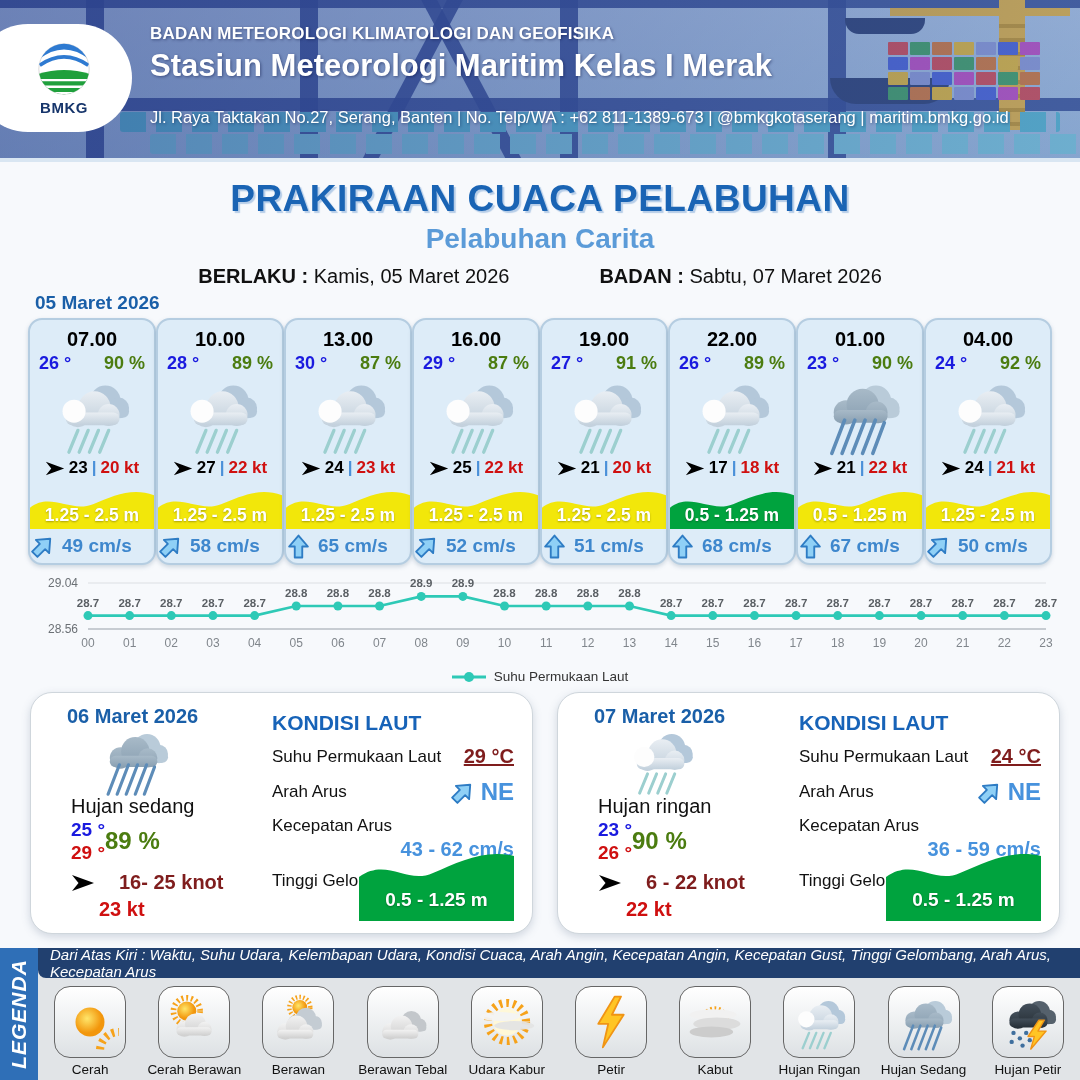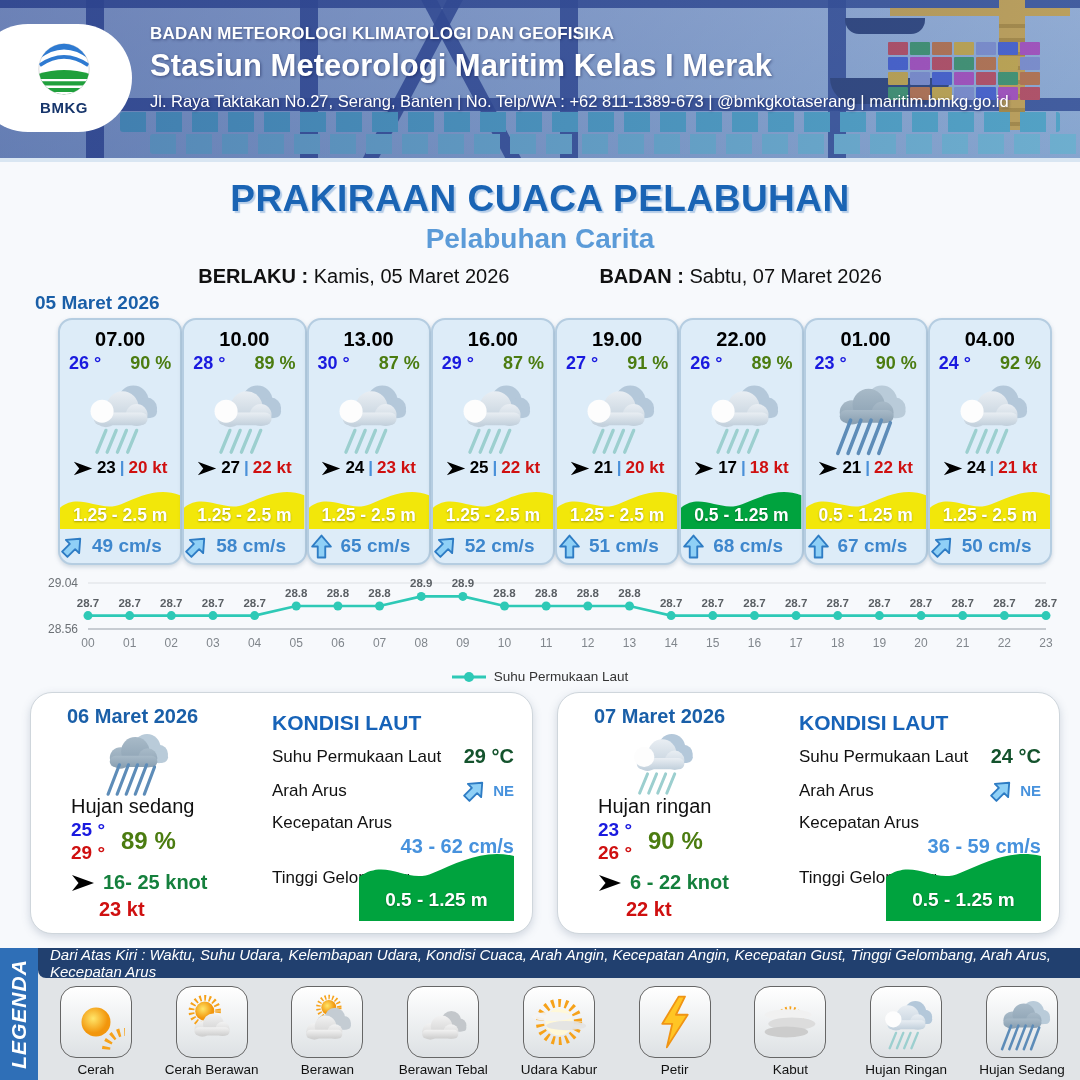--- a/index.html
+++ b/index.html
@@ -20,31 +20,31 @@
   .s1{left:845px;top:18px;width:80px;height:16px;}
   .s2{left:830px;top:78px;width:120px;height:26px;border-radius:0 0 40px 40px;}
   .hdr-containers{position:absolute;right:40px;top:42px;display:grid;grid-template-columns:repeat(7,20px);grid-auto-rows:13px;gap:2px;}
   .hdr-containers div{border-radius:1px;}
   .hdr-overlay{position:absolute;inset:0;background:linear-gradient(100deg,rgba(44,58,138,.50),rgba(84,104,176,.30));}
   .hdr-logo{position:absolute;left:-26px;top:24px;width:158px;height:108px;background:#fff;border-radius:54px;display:flex;flex-direction:column;align-items:center;justify-content:center;padding-left:22px;box-sizing:border-box;z-index:3;}
   .hdr-logo .bmkg-label{font-size:15px;font-weight:bold;color:#16356b;letter-spacing:.5px;margin-top:2px;}
   .hdr-text{position:absolute;left:150px;top:24px;z-index:3;color:#fff;text-shadow:1px 1px 3px rgba(0,10,60,.45);}
   .hdr-agency{font-size:17px;font-weight:bold;letter-spacing:.2px;}
   .hdr-station{font-size:31px;font-weight:bold;margin-top:4px;}
-  .hdr-contact{font-size:16.5px;margin-top:8px;}
+  .hdr-contact{font-size:16.5px;margin-top:24px;}
 
   
   .title-main{margin-top:16px;text-align:center;font-size:37px;font-weight:bold;color:#1a64b4;letter-spacing:.5px;text-shadow:2px 2px 1px rgba(130,170,215,.55);}
   .title-sub{text-align:center;font-size:28px;font-weight:bold;color:#5b9bd8;margin-top:3px;}
   .valid-row{display:flex;justify-content:center;gap:90px;margin-top:10px;font-size:20px;color:#111;}
   .valid-row b{font-weight:bold;}
   .day-label{margin:4px 0 0 35px;font-size:19px;font-weight:bold;color:#1a5fa8;}
 
   
-  .hourly{display:grid;grid-template-columns:repeat(8,1fr);gap:0;padding:4px 28px 0 28px;height:247px;margin-left:30px;}
+  .hourly{display:grid;grid-template-columns:repeat(8,1fr);gap:0;padding:4px 28px 0 28px;height:247px;}
   .hcard{background:#ddecf8;border:2px solid #b5cde1;border-radius:14px;box-shadow:0 2px 4px rgba(80,110,140,.25);display:flex;flex-direction:column;overflow:hidden;position:relative;}
   .h-time{text-align:center;font-size:20px;font-weight:bold;color:#000;margin-top:8px;}
   .h-th{display:flex;justify-content:space-between;padding:2px 9px 0 9px;font-size:18px;font-weight:bold;}
   .h-temp{color:#1a1adf;}
   .h-hum{color:#4b7c10;}
   .h-icon{height:84px;display:flex;align-items:center;justify-content:center;}
   .h-icon svg{width:82px;height:82px;}
   .h-wind{display:flex;align-items:center;justify-content:center;gap:4px;font-size:17px;font-weight:bold;height:28px;}
   .h-wind .warrow{width:20px;height:15px;}
   .h-sep{color:#4a90d9;}
@@ -59,33 +59,33 @@
   .chart-wrap{margin-top:4px;}
   .chart-legend{display:flex;align-items:center;justify-content:center;gap:8px;font-size:13.5px;color:#333;margin-top:0px;}
 
   
   .daily{display:grid;grid-template-columns:1fr 1fr;gap:24px;margin:8px 20px 0 30px;}
   .dcard{background:#fff;border:1.5px solid #cfd6dc;border-radius:22px;box-shadow:0 3px 8px rgba(90,110,140,.25);height:242px;display:flex;padding:12px 18px;box-sizing:border-box;position:relative;}
   .d-left{width:205px;display:flex;flex-direction:column;align-items:flex-start;}
   .d-date{font-size:20px;font-weight:bold;color:#1a5fa8;margin-left:18px;}
   .d-icon{width:92px;height:88px;margin-left:38px;margin-top:-4px;}
   .d-cond{font-size:20px;color:#111;margin-left:22px;margin-top:-2px;}
-  .d-temps{display:flex;align-items:center;gap:16px;margin-left:22px;}
+  .d-temps{display:flex;align-items:center;margin-left:22px;}
   .d-tcol{display:flex;flex-direction:column;font-size:19px;font-weight:bold;line-height:1.25;}
   .d-tmin{color:#1a1adf;}
   .d-tmax{color:#cf1010;}
   .d-hum{font-size:24px;font-weight:bold;color:#4b7c10;}
-  .d-wind{display:flex;align-items:center;gap:8px;font-size:20px;font-weight:bold;color:#15803d;margin:6px 0 0 22px;}
+  .d-wind{display:flex;align-items:center;gap:24px;font-size:20px;font-weight:bold;color:#7f1d1d;margin:6px 0 0 22px;}
   .d-wind .warrow{width:24px;height:18px;}
   .d-gust{font-size:20px;font-weight:bold;color:#cf1010;margin:4px 0 0 50px;}
   .d-right{flex:1;position:relative;padding-left:18px;}
   .d-sea-title{font-size:21px;font-weight:bold;color:#1763b8;margin-top:6px;}
   .d-row{display:flex;justify-content:space-between;align-items:center;margin-top:10px;font-size:17px;color:#111;}
-  .d-val{color:#14532d;font-weight:bold;font-size:20px;}
-  .d-dir{display:flex;align-items:center;gap:6px;color:#4792dd;font-weight:bold;font-size:15px;}
+  .d-val{color:#7f1d1d;font-weight:bold;font-size:20px;text-decoration:underline;}
+  .d-dir{display:flex;align-items:center;gap:6px;color:#4792dd;font-weight:bold;font-size:24px;}
   .d-speed{text-align:right;color:#4792dd;font-weight:bold;font-size:20px;margin-top:2px;}
   .d-waveband{position:absolute;right:0;bottom:0;width:155px;height:78px;}
   .d-waveband svg{position:absolute;inset:0;width:100%;height:100%;}
   .d-waveband span{position:absolute;bottom:10px;left:0;right:0;text-align:center;color:#fff;font-weight:bold;font-size:19px;text-shadow:0 1px 2px rgba(0,0,0,.3);}
 
   
   .legend{position:absolute;left:0;right:0;bottom:0;height:132px;background:#e1e4e7;}
   .legend-bar{position:absolute;left:0;top:0;bottom:0;width:38px;background:#2f6fb7;display:flex;align-items:center;justify-content:center;}
   .legend-bar span{transform:rotate(-90deg);white-space:nowrap;color:#fff;font-weight:bold;font-style:italic;font-size:21px;letter-spacing:1px;}
   .legend-note{position:absolute;left:38px;right:0;top:0;height:30px;background:#21406f;color:#fff;font-style:italic;font-size:15px;display:flex;align-items:center;padding-left:12px;border-radius:0 0 0 8px;}
@@ -865,14 +865,22 @@
   <div class="legend-item">
     <div class="legend-box">
           <svg>
             <use href="#sym-rain-moderate"></use>
           </svg>
         </div>
     <div class="legend-label">Hujan Sedang</div>
   </div>
 
 
+  <div class="legend-item">
+    <div class="legend-box">
+          <svg>
+            <use href="#sym-rain-thunder"></use>
+          </svg>
+        </div>
+    <div class="legend-label">Hujan Petir</div>
+  </div>
 </div>
 </div>
 
 </body></html>

